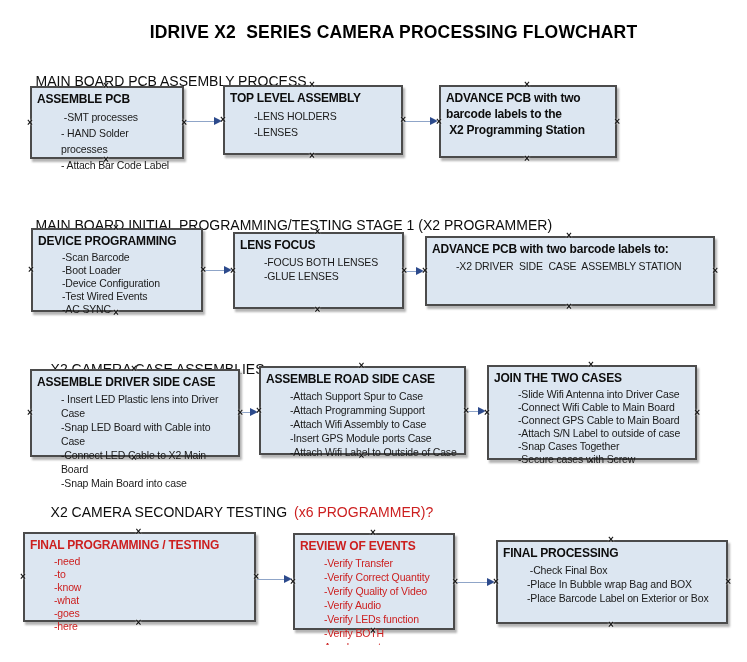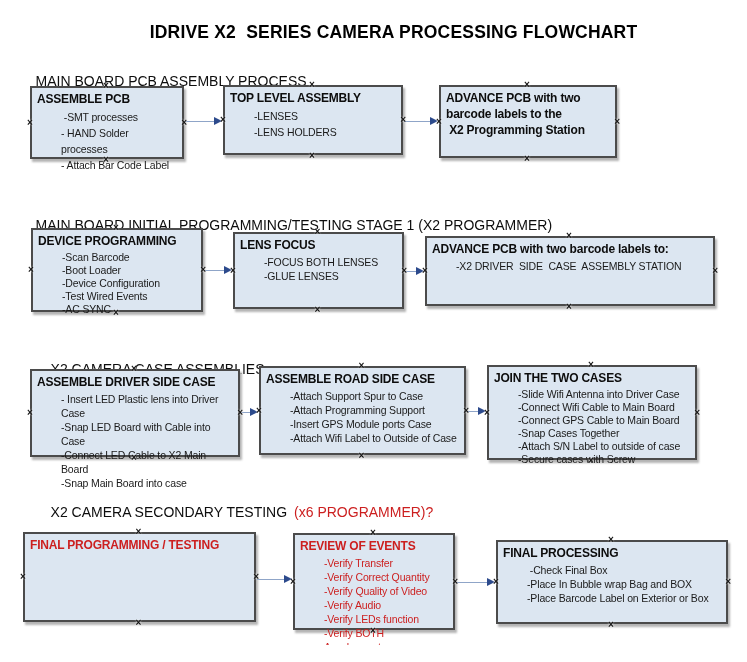--- a/index.html
+++ b/index.html
@@ -77,22 +77,22 @@
         <div class="box-item">- Attach Bar Code Label</div>
       </div>
   <span class="anchor top">×</span>
       <span class="anchor bottom">×</span>
       <span class="anchor left">×</span>
       <span class="anchor right">×</span>
     </div>
   <div class="box roomy" style="left:223px;top:85px;width:180px;height:70px">
     <div class="box-title">TOP LEVEL ASSEMBLY</div>
     <div class="box-items">
+        <div class="box-item">-LENS HOLDERS</div>
         <div class="box-item">-LENSES</div>
-        <div class="box-item">-LENS HOLDERS</div>
       </div>
   <span class="anchor top">×</span>
       <span class="anchor bottom">×</span>
       <span class="anchor left">×</span>
       <span class="anchor right">×</span>
     </div>
   <div class="box" style="left:439px;top:85px;width:178px;height:73px">
     <div class="box-title">ADVANCE PCB with two
 barcode labels to the
  X2 Programming Station</div>
@@ -150,46 +150,55 @@
   <span class="anchor top">×</span>
       <span class="anchor bottom">×</span>
       <span class="anchor left">×</span>
       <span class="anchor right">×</span>
     </div>
   <div class="box" style="left:259px;top:366px;width:207px;height:89px">
     <div class="box-title">ASSEMBLE ROAD SIDE CASE</div>
     <div class="box-items">
         <div class="box-item">-Attach Support Spur to Case</div>
         <div class="box-item">-Attach Programming Support</div>
+        <div class="box-item">-Attach Wifi Assembly to Case</div>
         <div class="box-item">-Insert GPS Module ports Case</div>
         <div class="box-item">-Attach Wifi Label to Outside of Case</div>
       </div>
   <span class="anchor top">×</span>
       <span class="anchor bottom">×</span>
       <span class="anchor left">×</span>
       <span class="anchor right">×</span>
     </div>
   <div class="box tight" style="left:487px;top:365px;width:210px;height:95px">
     <div class="box-title">JOIN THE TWO CASES</div>
     <div class="box-items">
         <div class="box-item">-Slide Wifi Antenna into Driver Case</div>
         <div class="box-item">-Connect Wifi Cable to Main Board</div>
         <div class="box-item">-Connect GPS Cable to Main Board</div>
+        <div class="box-item">-Attach S/N Label to outside of case</div>
         <div class="box-item">-Snap Cases Together</div>
-        <div class="box-item">-Attach S/N Label to outside of case</div>
         <div class="box-item">-Secure cases with Screw</div>
       </div>
   <span class="anchor top">×</span>
       <span class="anchor bottom">×</span>
       <span class="anchor left">×</span>
       <span class="anchor right">×</span>
     </div>
 
   <div class="box red tight" style="left:23px;top:532px;width:233px;height:90px">
     <div class="box-title">FINAL PROGRAMMING / TESTING</div>
+    <div class="box-items">
+        <div class="box-item">-need</div>
+        <div class="box-item">-to</div>
+        <div class="box-item">-know</div>
+        <div class="box-item">-what</div>
+        <div class="box-item">-goes</div>
+        <div class="box-item">-here</div>
+      </div>
   <span class="anchor top">×</span>
       <span class="anchor bottom">×</span>
       <span class="anchor left">×</span>
       <span class="anchor right">×</span>
     </div>
   <div class="box red" style="left:293px;top:533px;width:162px;height:97px">
     <div class="box-title">REVIEW OF EVENTS</div>
     <div class="box-items">
         <div class="box-item">-Verify Transfer</div>
         <div class="box-item">-Verify Correct Quantity</div>

